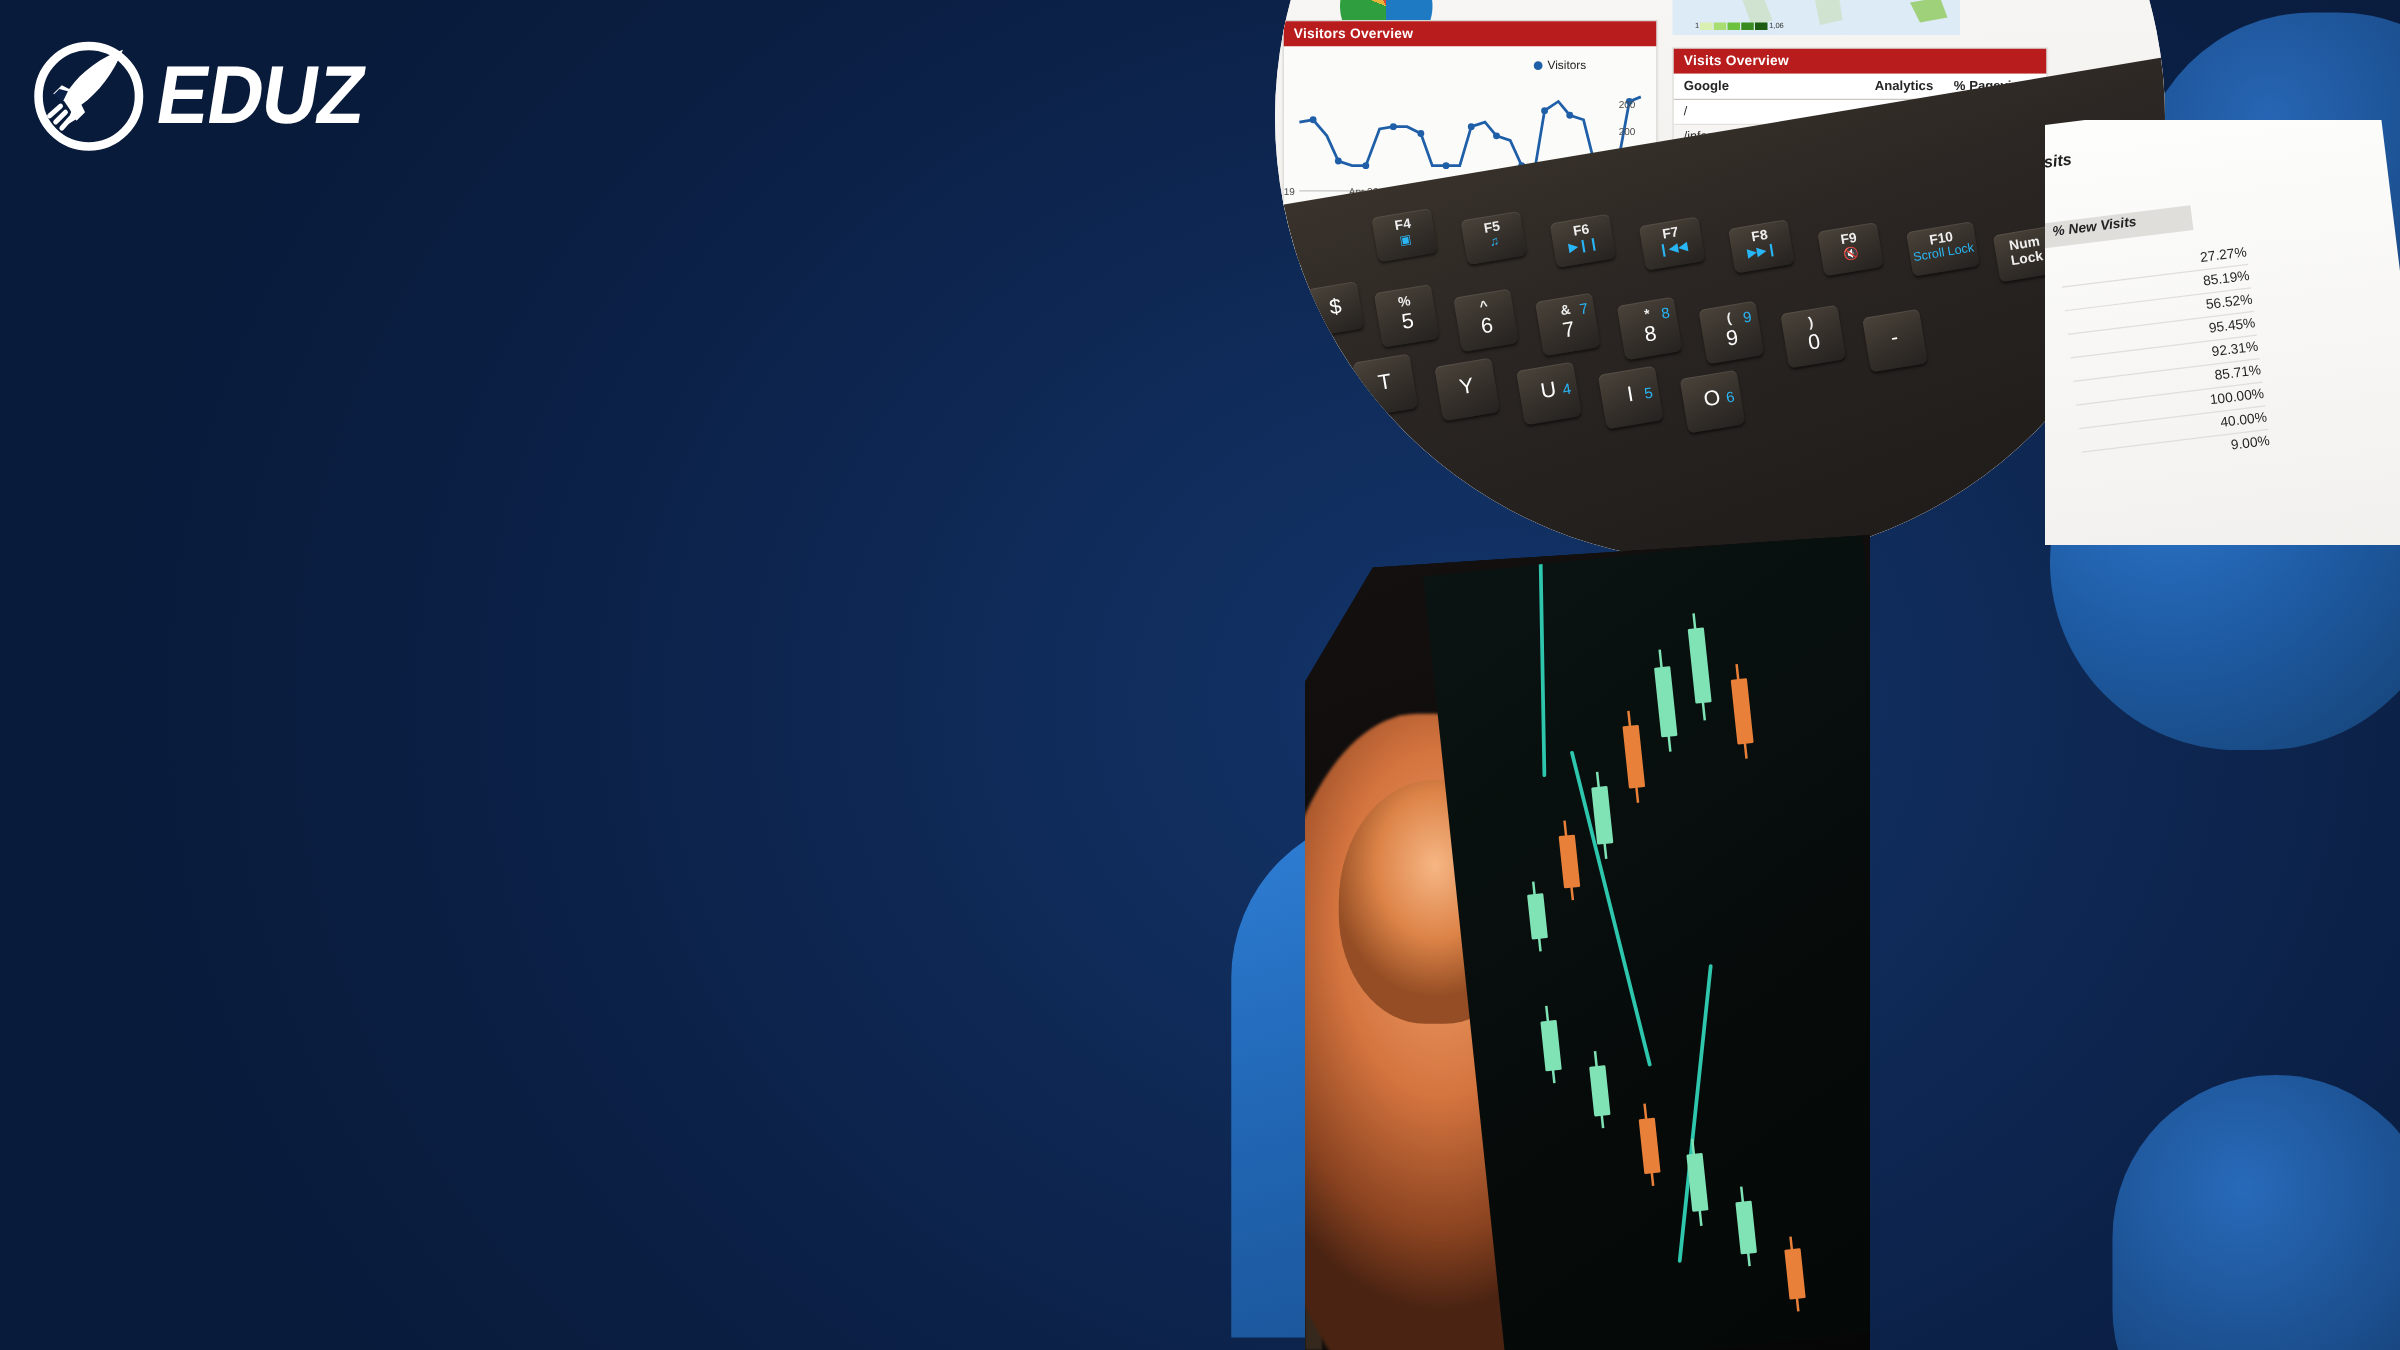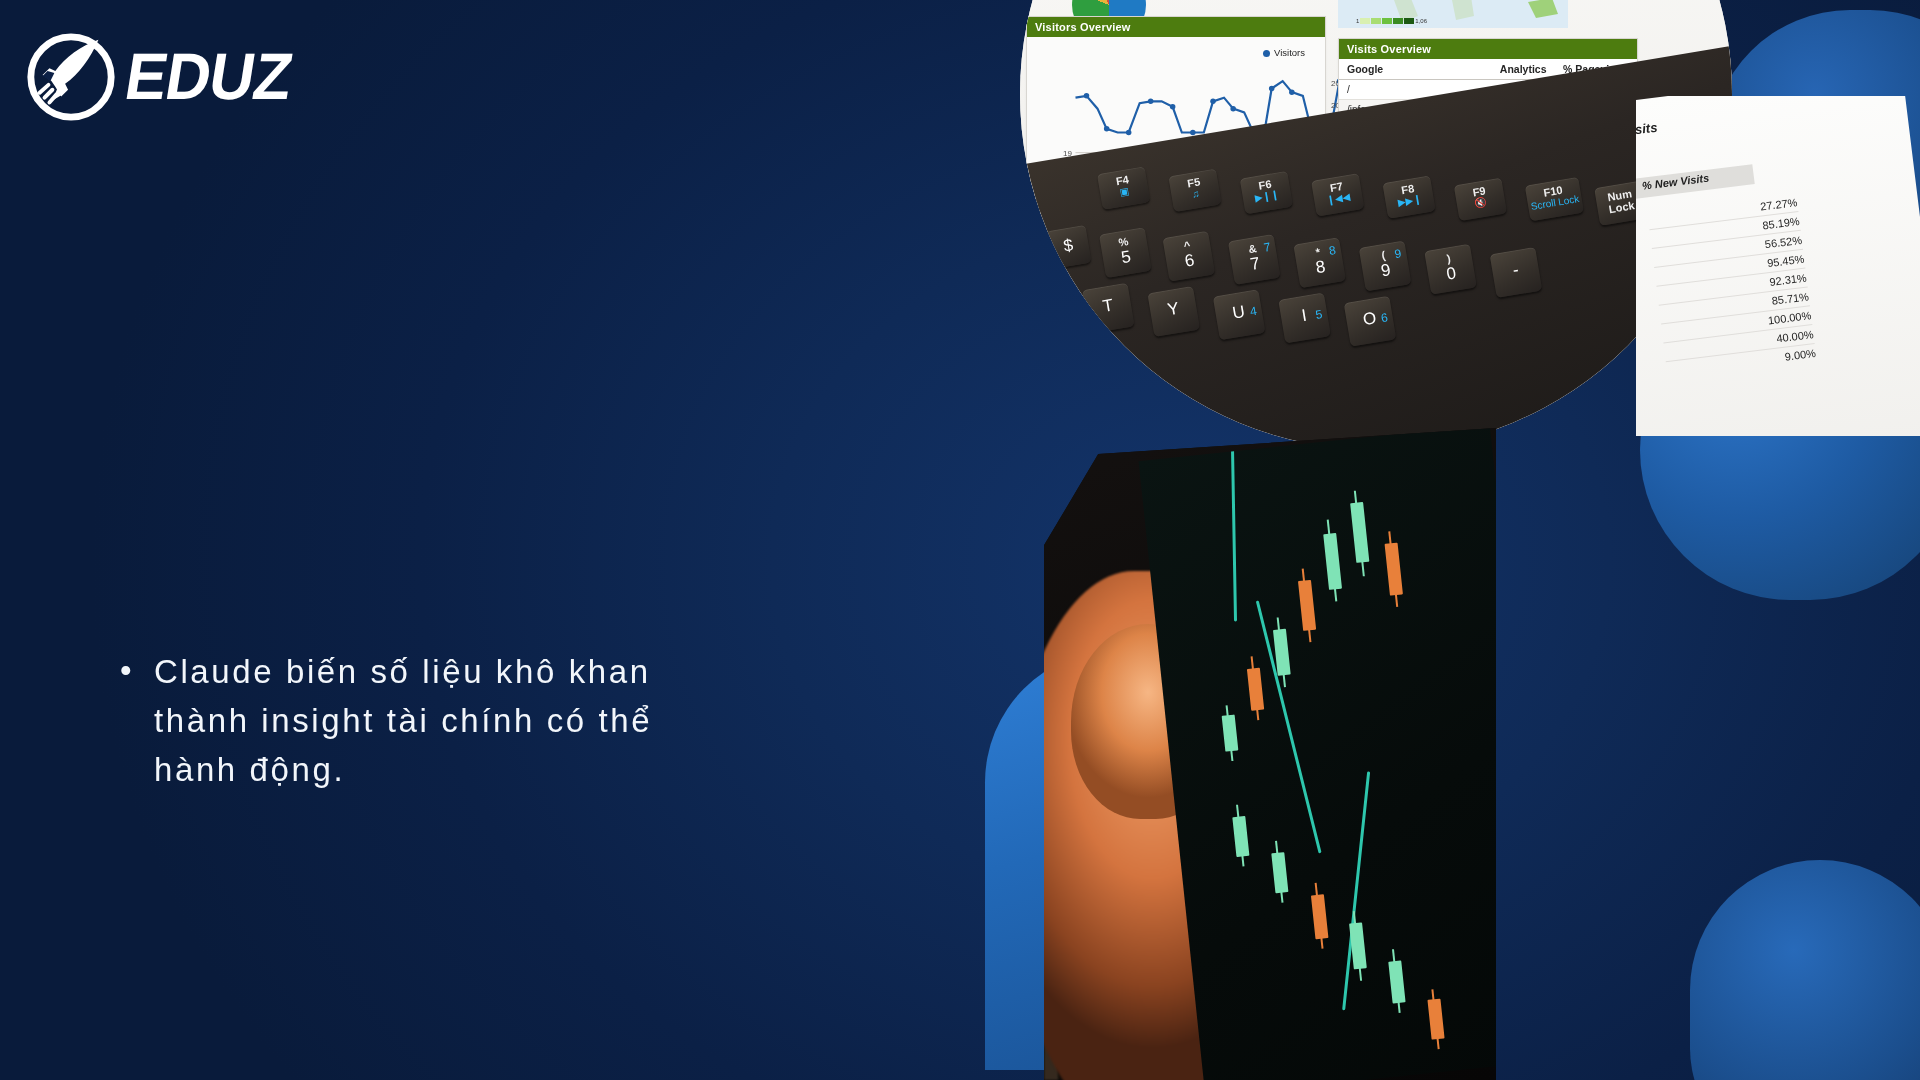--- a/index.html
+++ b/index.html
@@ -149,21 +149,21 @@
   
   .rep { position: absolute; color: #1e1e1e; font-family: "Liberation Sans", sans-serif; }
 
   .rep-card {
     position: absolute;
     background: #fbfbfa;
     border: 1px solid #d8d6d1;
     box-shadow: 0 1px 2px rgba(0,0,0,.06);
   }
   .rep-head {
-    background: #4d7c0f; color: #fff;
+    background: #b91c1c; color: #fff;
     font-size: 11px; font-weight: 700;
     padding: 4px 8px;
     letter-spacing: .2px;
   }
   .rep-table { width: 100%; border-collapse: collapse; }
   .rep-table th {
     font-size: 10.5px; font-weight: 700; color: #252525;
     text-align: left; padding: 4px 8px;
     border-bottom: 1px solid #c9c6c0; background: #fff;
   }
@@ -182,21 +182,21 @@
   
   .pie {
     position: absolute;
     width: 74px; height: 74px; border-radius: 50%;
     background: conic-gradient(#1f7ac4 0deg 180deg, #2f9e3f 180deg 292deg, #e8b33a 292deg 334deg, #d34b3b 334deg 360deg);
   }
   .legend-row { position: absolute; font-size: 9.5px; color: #1f1f1f; }
   .legend-sw { display:inline-block; width:7px; height:7px; margin-right:4px; vertical-align: middle; }
 
   
-  .spark-wrap { position: absolute; margin-left: 36px; }
+  .spark-wrap { position: absolute; }
   .axis-lbl { position: absolute; font-size: 8px; color: #4a4a4a; }
 
   
   .map {
     position: absolute;
     background: #dbeaf4;
     overflow: hidden;
   }
 
   
@@ -269,23 +269,20 @@
       <circle cx="50" cy="50" r="41" fill="none" stroke="#ffffff" stroke-width="7"></circle>
       <path d="M78 12 C60 18, 44 30, 34 44 L28 41 L21 48 L30 54 L34 60 L40 70 L47 63 L44 57 C58 47, 70 31, 78 12 Z" fill="#ffffff"></path>
       <path d="M33 46 L26 44 L21 49 L29 54 Z" fill="#0b2046"></path>
       <path d="M36 62 L31 74 L41 68 Z" fill="#ffffff"></path>
       <path d="M27 58 L18 66 M31 63 L23 71 M35 68 L28 76" stroke="#ffffff" stroke-width="4" stroke-linecap="round"></path>
     </svg>
     <span class="wordmark">EDUZ</span>
   </div>
 
 
-  <ul id="body-list">
-    <li>Claude biến số liệu khô khan thành insight tài chính có thể hành động.</li>
-  </ul>
 
   <div id="photo-analytics">
     <div class="paper"></div>
 
     <div class="pie" style="left:52px; top:230px;"></div>
 
     <div class="rep-card" style="left:6px; top:278px; width:300px; height:200px;">
       <div class="rep-head">Visitors Overview</div>
       <div class="spark-wrap" style="left:0; top:22px; width:300px; height:150px;">
         <div class="legend-row" style="left:200px; top:8px;">

